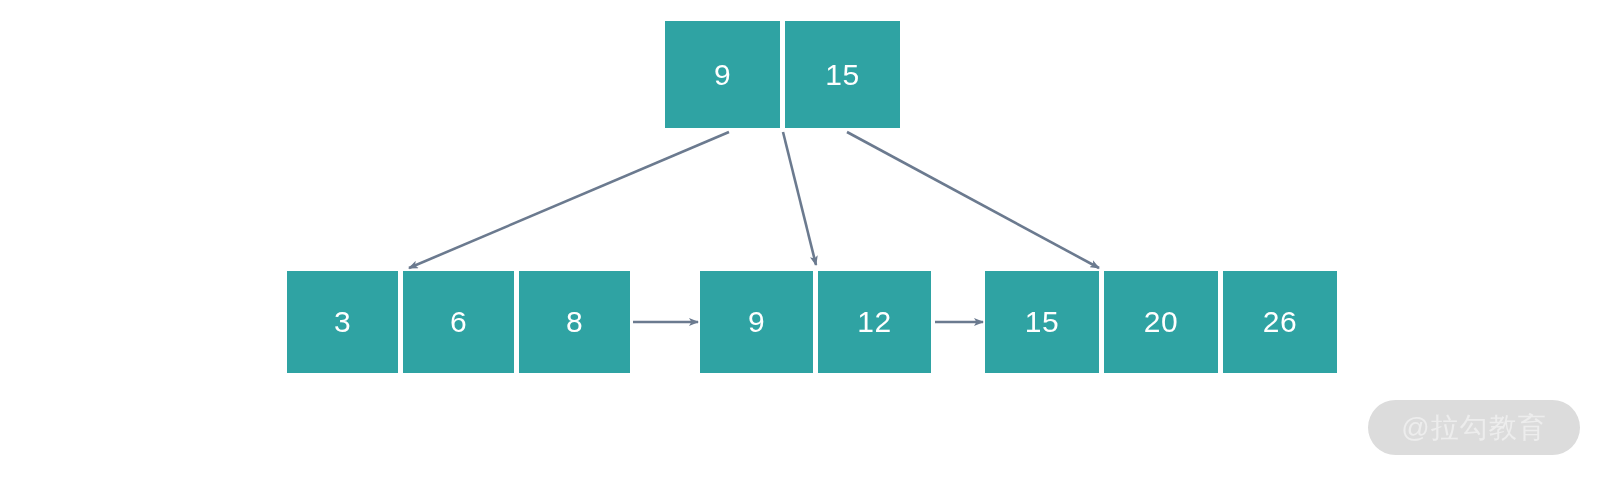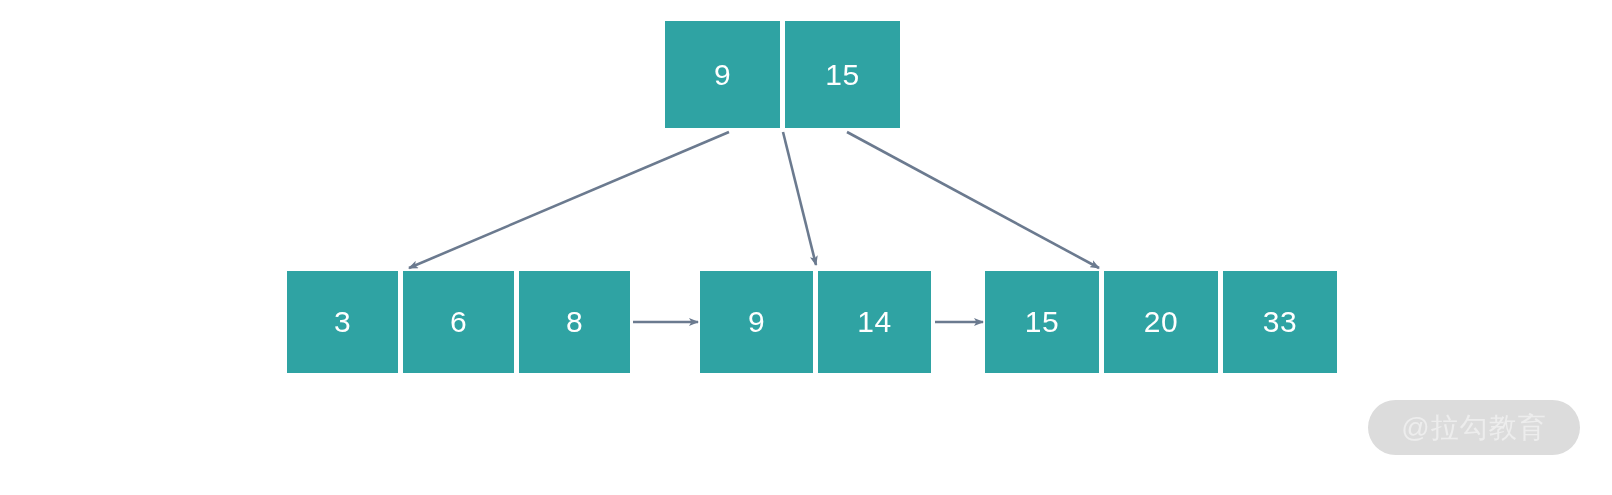--- a/index.html
+++ b/index.html
@@ -125,26 +125,26 @@
   </div>
 
   <div class="node" id="leaf-node-1">
     <div class="cell">3</div>
     <div class="cell">6</div>
     <div class="cell">8</div>
   </div>
 
   <div class="node" id="leaf-node-2">
     <div class="cell">9</div>
-    <div class="cell">14</div>
+    <div class="cell">12</div>
   </div>
 
   <div class="node" id="leaf-node-3">
     <div class="cell">15</div>
     <div class="cell">20</div>
-    <div class="cell">33</div>
+    <div class="cell">26</div>
   </div>
 
   <div id="watermark">
     <span class="wm-text">@拉勾教育</span>
   </div>
 
 </div>
 
 </body></html>

